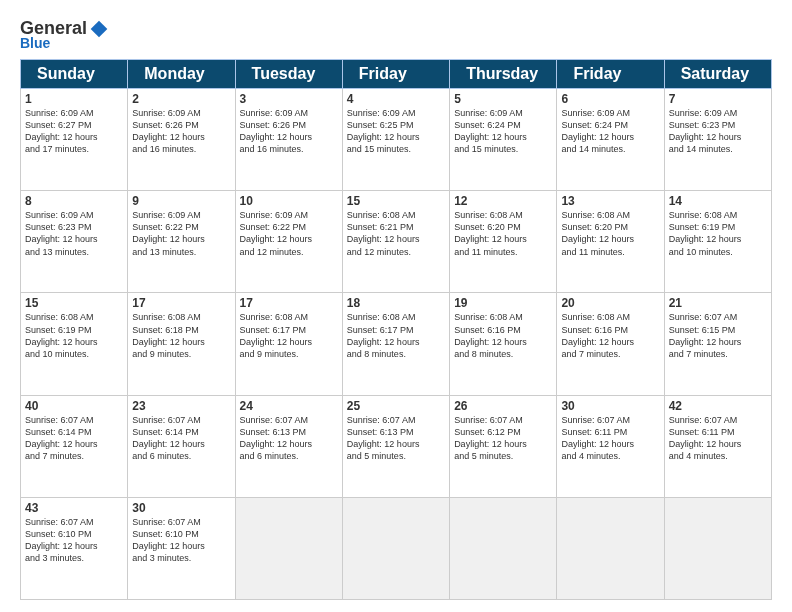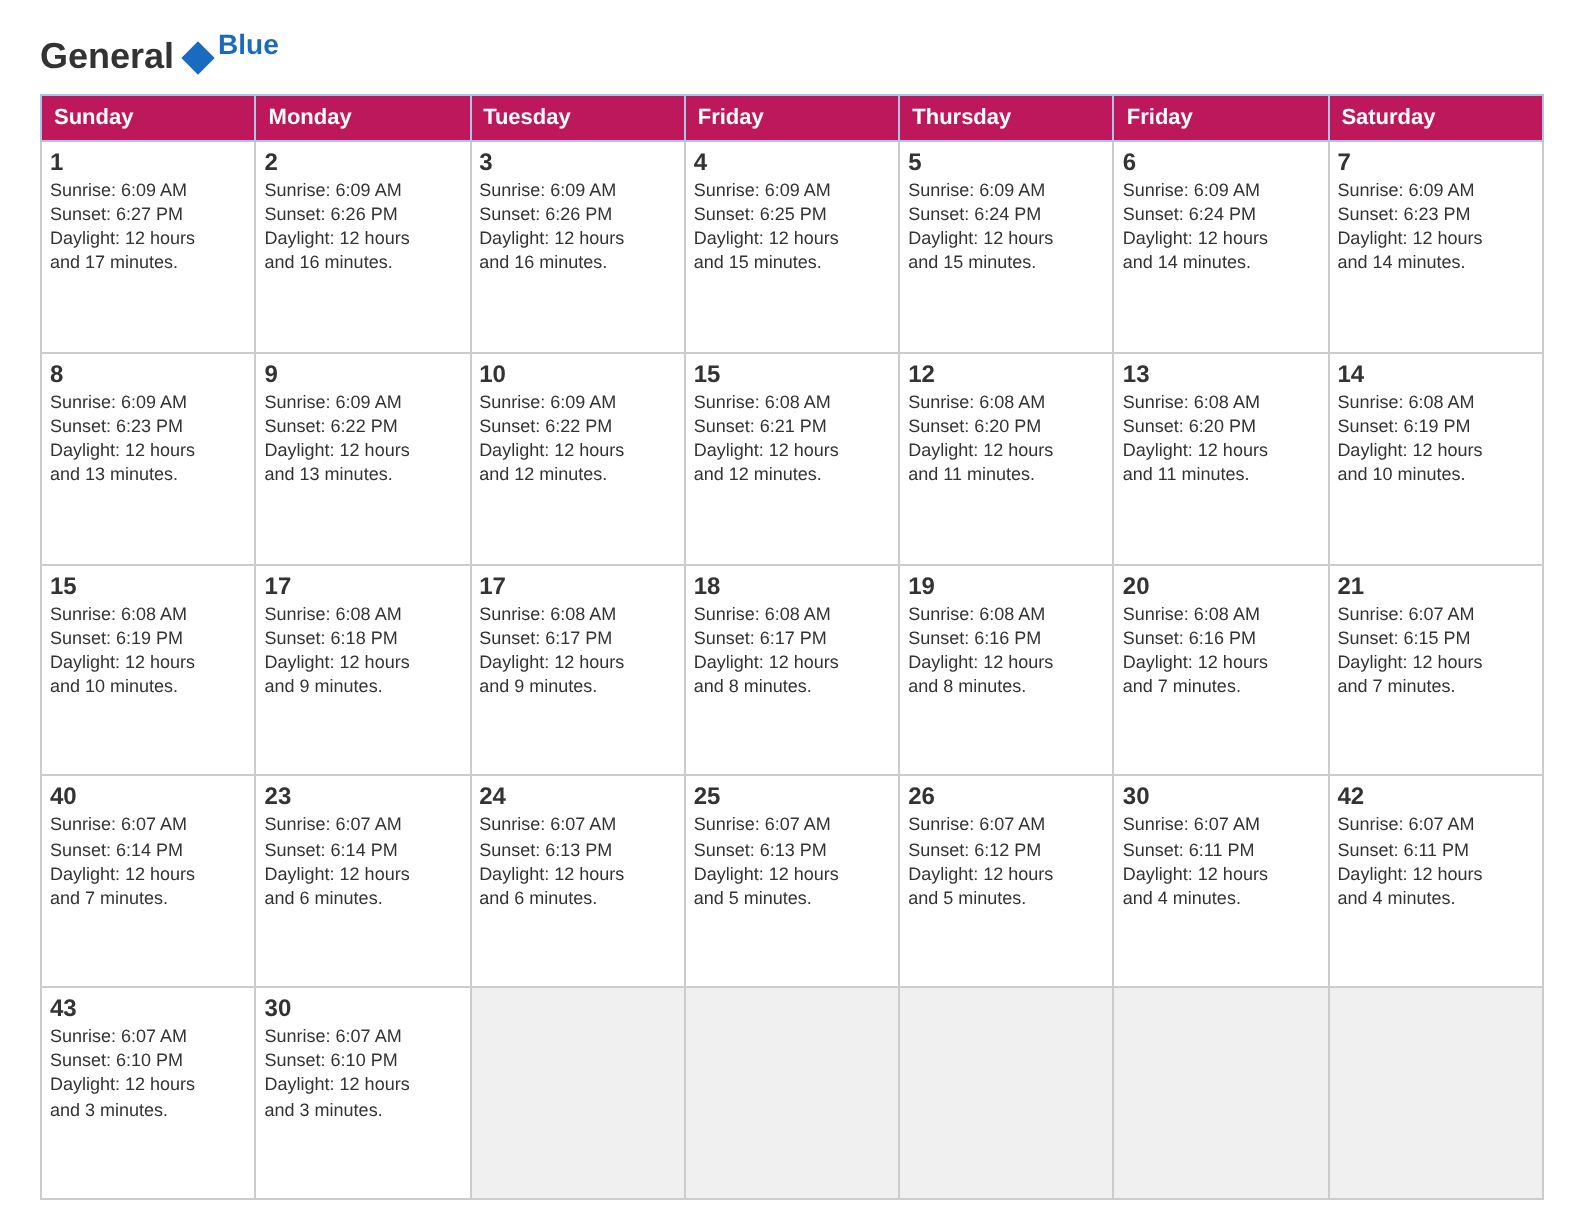--- a/index.html
+++ b/index.html
@@ -18,20 +18,21 @@
       flex-direction: column;
     }
     .header {
       display: flex;
       align-items: flex-start;
       justify-content: space-between;
       margin-bottom: 8px;
     }
     .logo {
       display: flex;
+      flex-direction: column;
       align-items: flex-start;
     }
     .logo-text {
       font-size: 18px;
       font-weight: bold;
       color: #333;
       display: flex;
       align-items: center;
     }
     .logo-icon {
@@ -51,25 +52,25 @@
       font-size: 14px;
       color: #555;
     }
     .calendar {
       flex: 1;
       border-collapse: collapse;
       width: 100%;
       table-layout: fixed;
     }
     .calendar th {
-      background: #be185d;
+      background: #0c4a6e;
       color: #fff;
-      font-size: 11px;
+      font-size: 16px;
       font-weight: bold;
-      padding: 5px 6px;
+      padding: 5px 16px;
       text-align: left;
       border: 1px solid #aac4e8;
     }
     .calendar td {
       border: 1px solid #ccc;
       vertical-align: top;
       padding: 3px 4px;
       font-size: 9.5px;
       color: #333;
       background: #fff;

